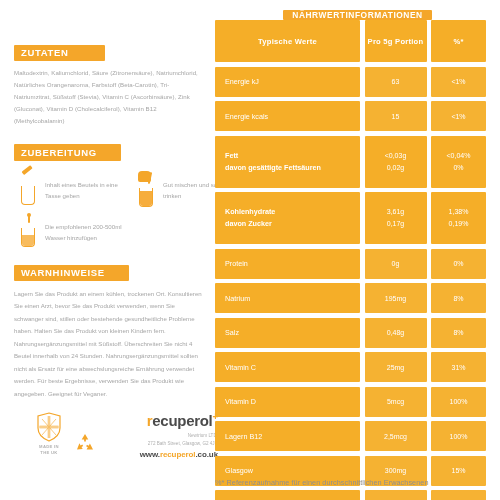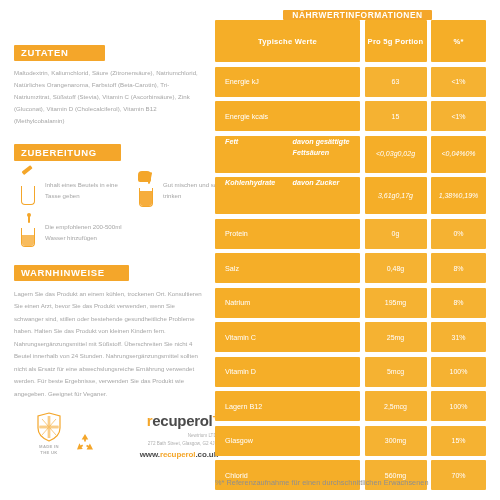--- a/index.html
+++ b/index.html
@@ -142,21 +142,21 @@
   .c-val{width:62px;margin-right:4.5px;justify-content:center;}
   .c-pct{width:55px;justify-content:center;}
 
   .head .cell{height:42px;justify-content:center;font-size:7.6px;font-weight:bold;letter-spacing:.25px;}
   .head .c-name{padding-left:0;}
 
   .r1 .cell{height:30px;font-size:7px;}
   .r1 .c-name{font-weight:normal;font-size:7.2px;}
   .r1 .c-val,.r1 .c-pct{color:#ffffff;opacity:.95;}
 
-  .r2 .cell{height:37px;font-size:7px;justify-content:center;align-items:center;font-style:italic;}
+  .r2 .cell{height:52px;font-size:7px;flex-direction:column;justify-content:center;align-items:center;}
   .r2 .c-name{align-items:flex-start;padding-left:10px;font-weight:bold;font-size:7.2px;}
   .r2 .line{line-height:1.65;}
   .r2 .c-name .line{width:100%;text-align:left;}
 
   .foot-note{
     position:absolute;left:0;top:478px;width:283px;
     font-size:7.3px;color:#8f8f8f;letter-spacing:.05px;
   }
 </style>
 </head>
@@ -310,32 +310,32 @@
         </div>
       </div>
 
       <div class="trow r1">
         <div class="cell c-name">Protein</div>
         <div class="cell c-val">0g</div>
         <div class="cell c-pct">0%</div>
       </div>
 
       <div class="trow r1">
+        <div class="cell c-name">Natrium</div>
+        <div class="cell c-val">195mg</div>
+        <div class="cell c-pct">8%</div>
+      </div>
+
+      <div class="trow r1">
         <div class="cell c-name">Salz</div>
         <div class="cell c-val">0,48g</div>
         <div class="cell c-pct">8%</div>
       </div>
 
       <div class="trow r1">
-        <div class="cell c-name">Natrium</div>
-        <div class="cell c-val">195mg</div>
-        <div class="cell c-pct">8%</div>
-      </div>
-
-      <div class="trow r1">
         <div class="cell c-name">Vitamin C</div>
         <div class="cell c-val">25mg</div>
         <div class="cell c-pct">31%</div>
       </div>
 
       <div class="trow r1">
         <div class="cell c-name">Vitamin D</div>
         <div class="cell c-val">5mcg</div>
         <div class="cell c-pct">100%</div>
       </div>

